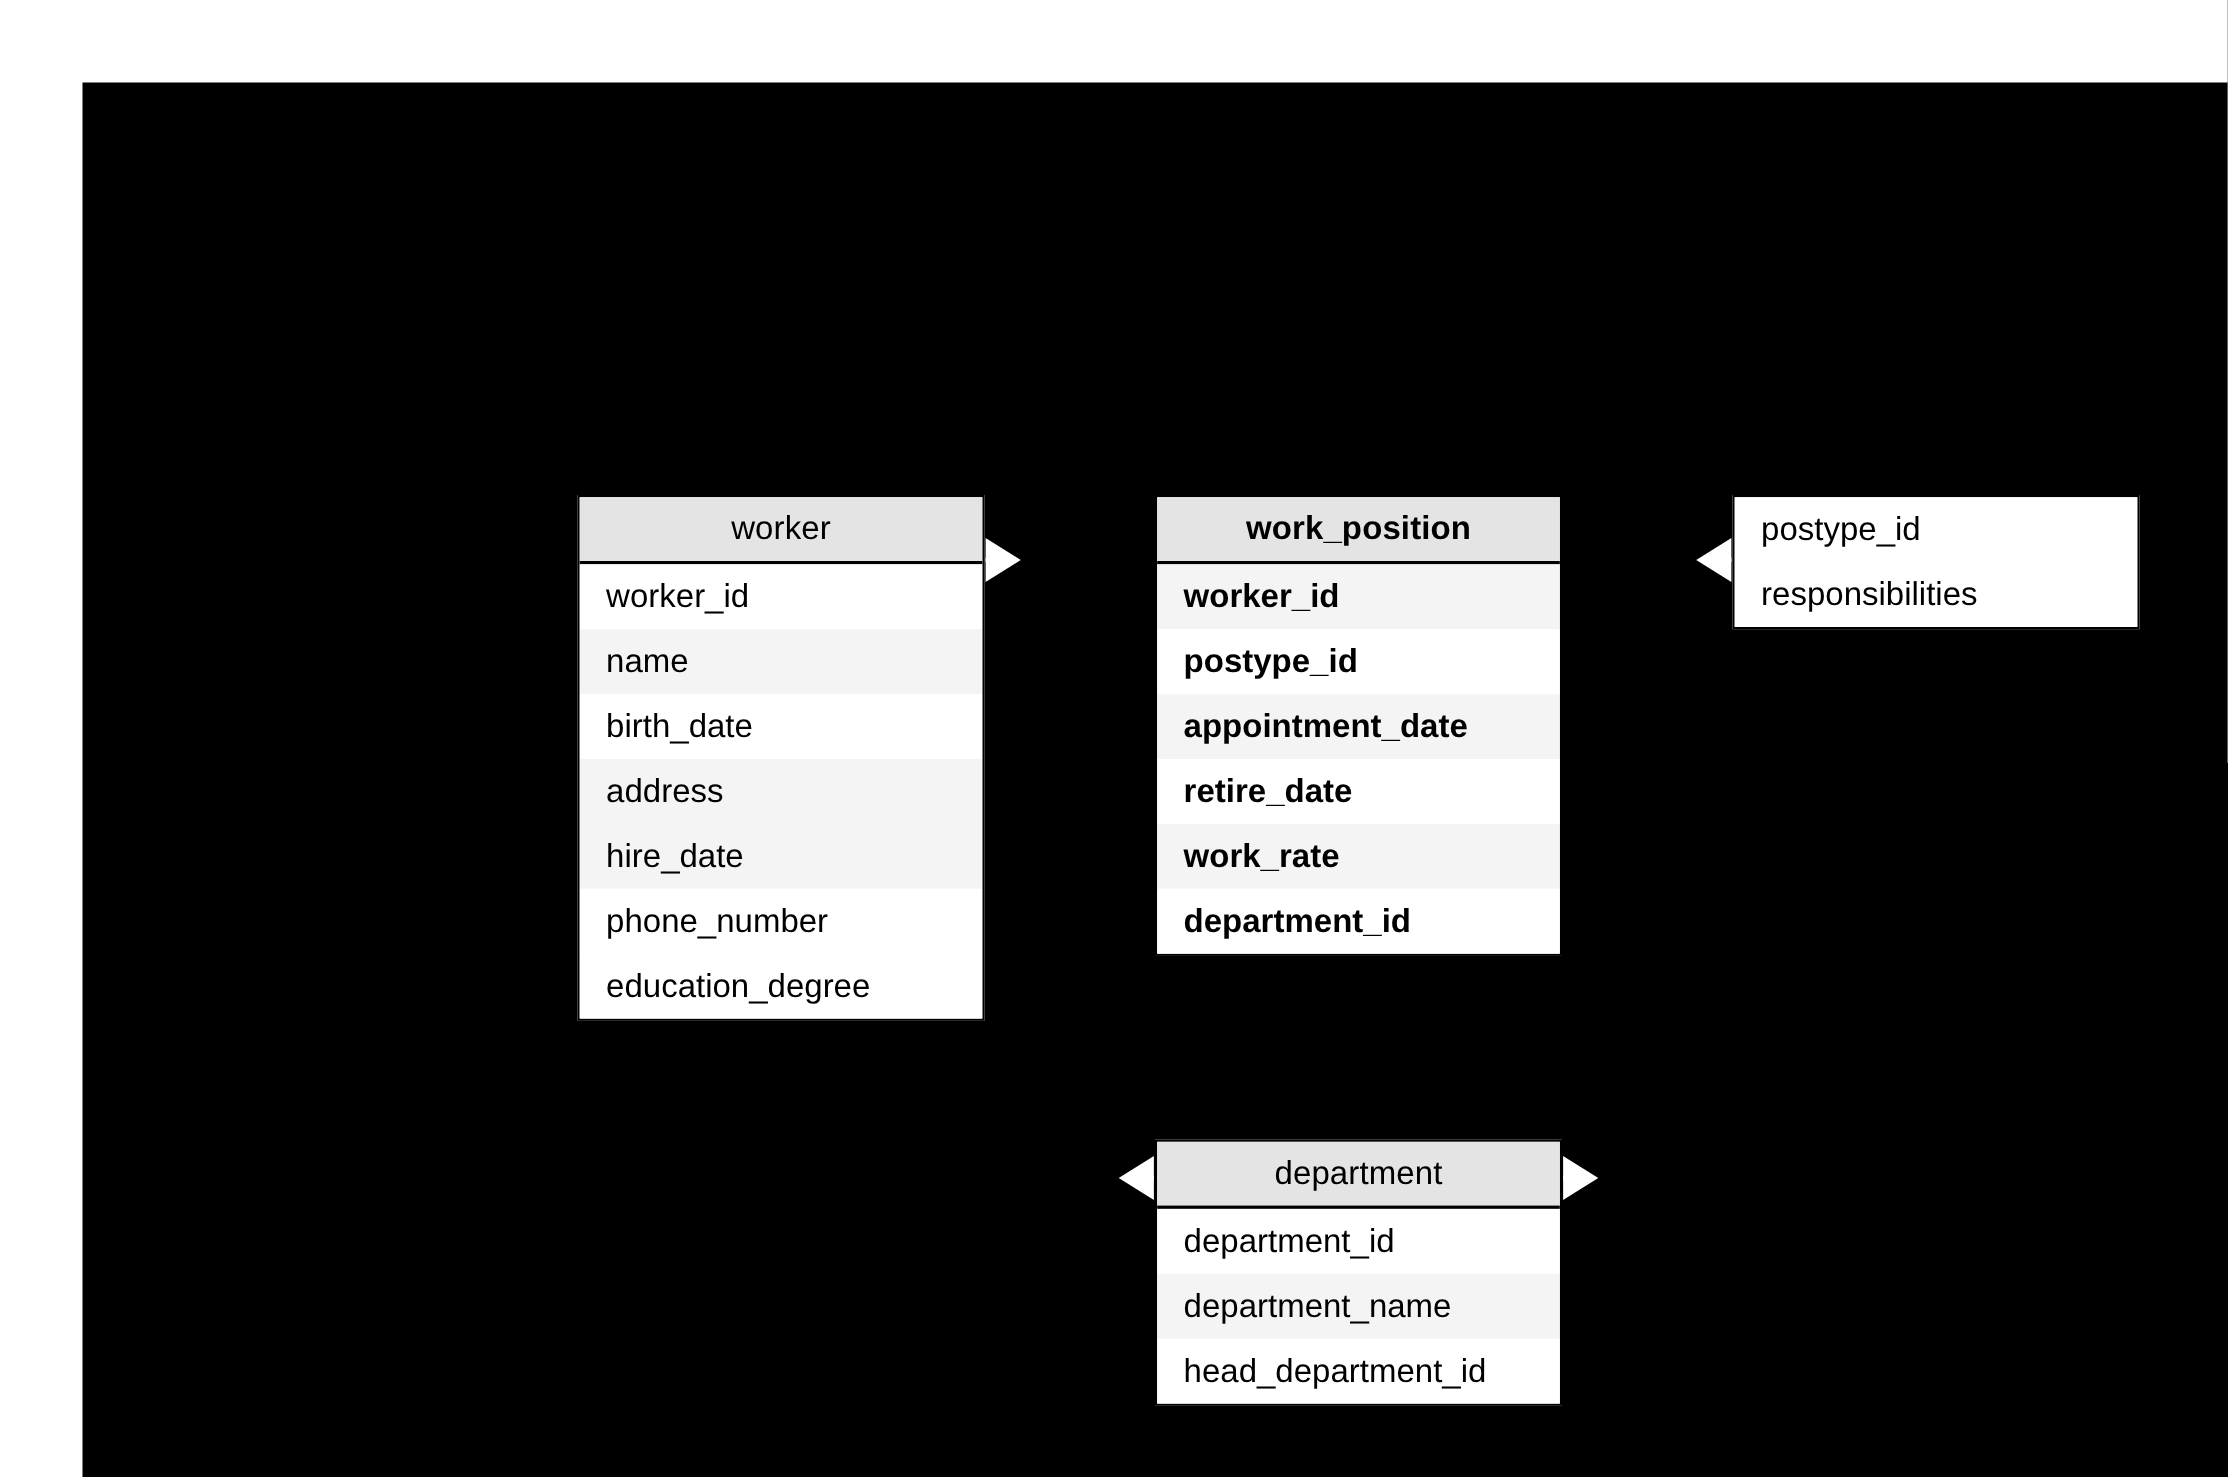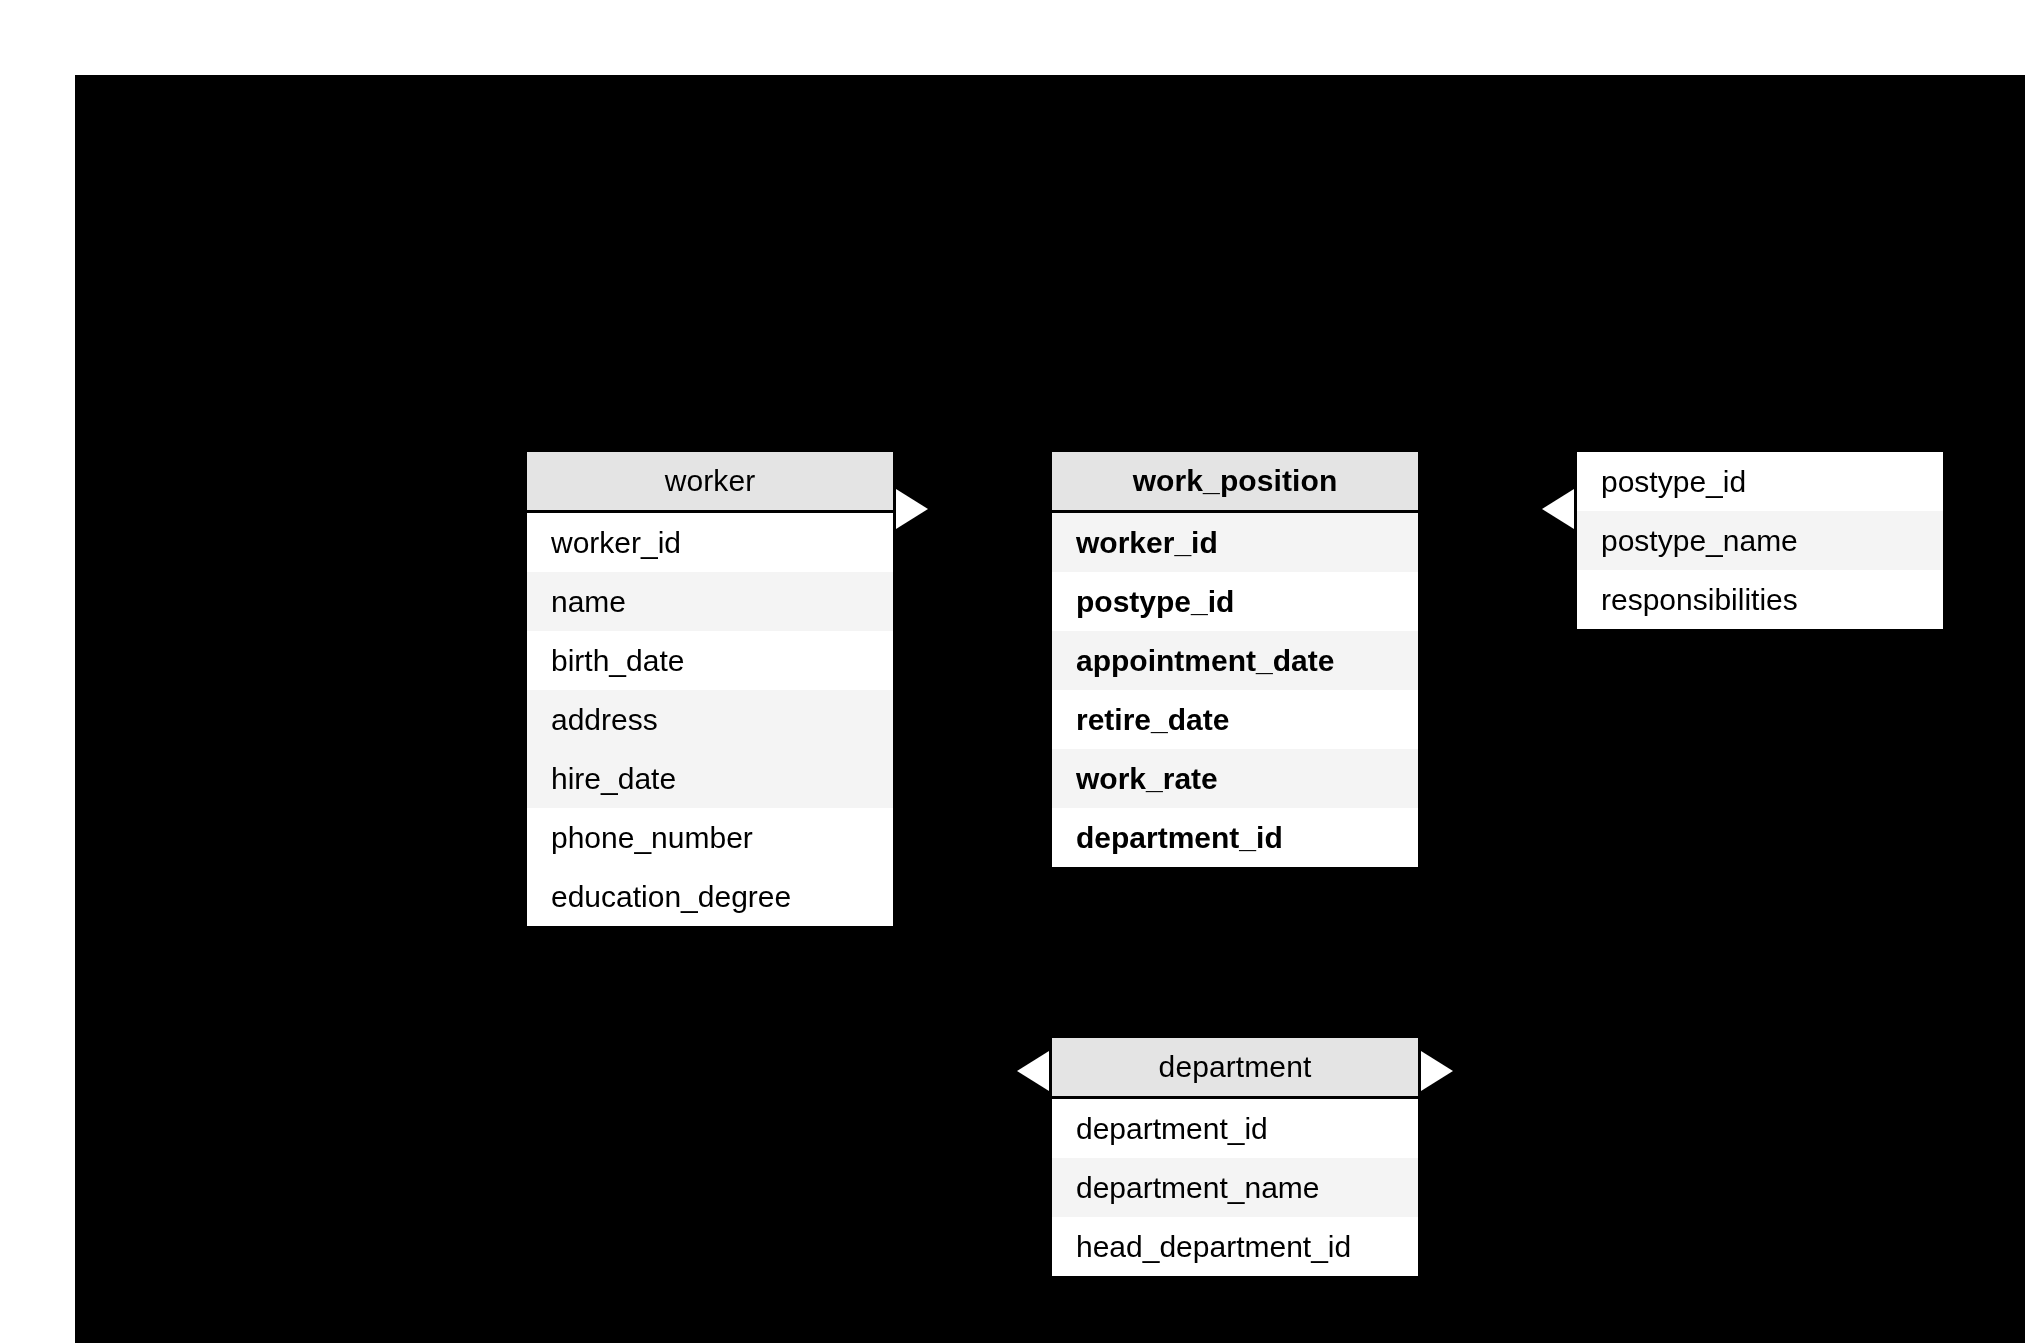--- a/index.html
+++ b/index.html
@@ -126,21 +126,20 @@
       <div class="attr alt">appointment_date</div>
       <div class="attr">retire_date</div>
       <div class="attr alt">work_rate</div>
       <div class="attr">department_id</div>
     </div>
   </div>
 
   <div class="entity" id="ent-position_type">
     <div class="attr-list">
       <div class="attr">postype_id</div>
-      <div class="attr alt">postype_name</div>
       <div class="attr">responsibilities</div>
     </div>
   </div>
 
   <div class="entity" id="ent-department">
     <div class="entity-title">department</div>
     <div class="attr-list">
       <div class="attr">department_id</div>
       <div class="attr alt">department_name</div>
       <div class="attr">head_department_id</div>

